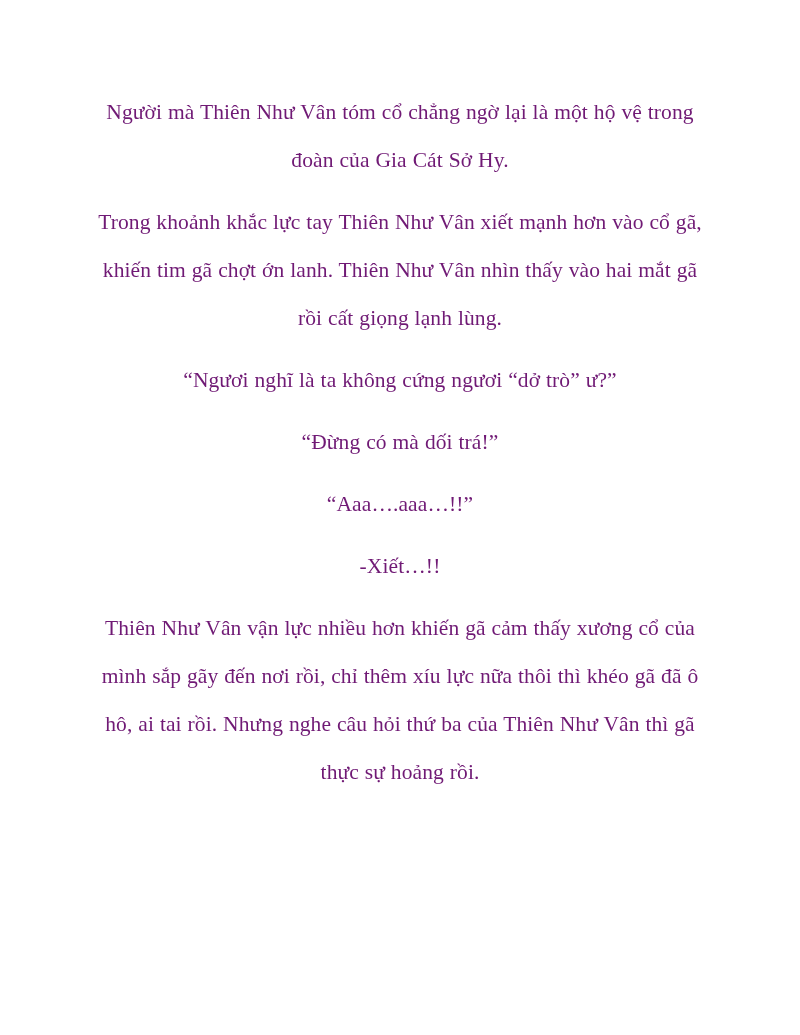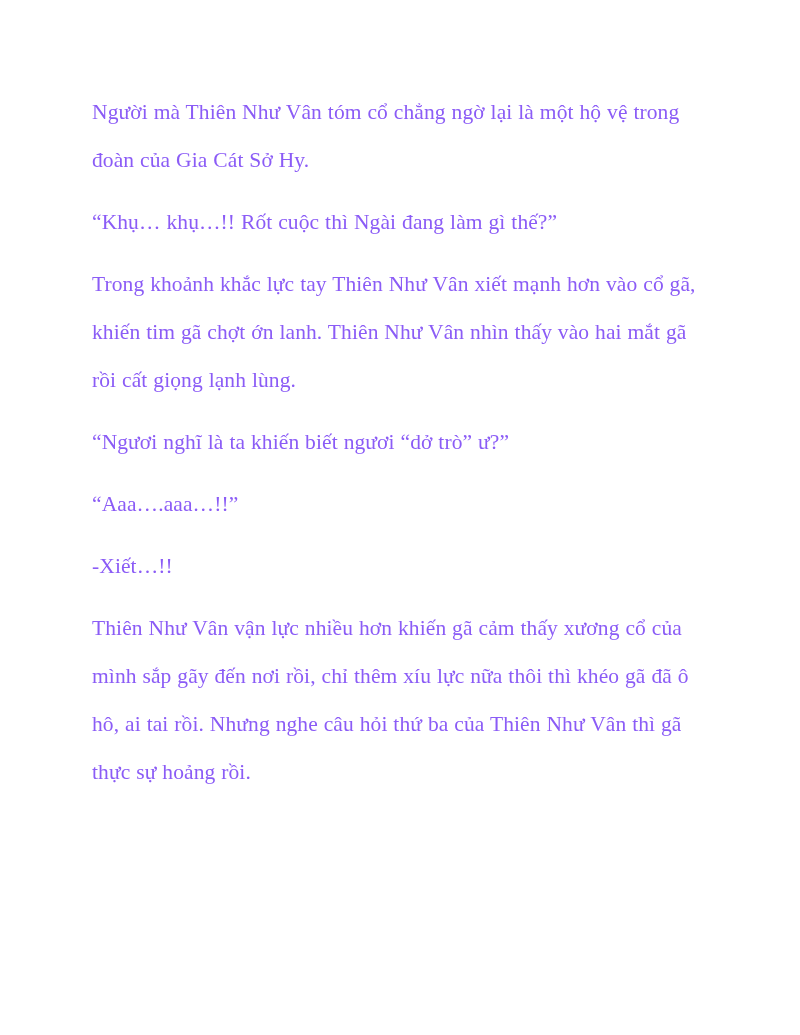--- a/index.html
+++ b/index.html
@@ -22,46 +22,46 @@
     background: #ffffff;
     padding: 88px 92px 0 92px;
   }
   .doc-body {
     width: 616px;
   }
   .para {
     margin: 0 0 14px 0;
     font-size: 21.5px;
     line-height: 48px;
-    text-align: left;
-    color: #8b5cf6;
+    text-align: center;
+    color: #701a75;
     letter-spacing: 0.1px;
     word-spacing: 0.4px;
     -webkit-font-smoothing: antialiased;
   }
   .para:last-child {
     margin-bottom: 0;
   }
 </style>
 </head>
 <body>
 
 <div class="page">
   <div class="doc-body">
 
     <p class="para">Người mà Thiên Như Vân tóm cổ chẳng ngờ lại là một hộ vệ trong đoàn của Gia Cát Sở Hy.</p>
 
-    <p class="para">“Khụ… khụ…!! Rốt cuộc thì Ngài đang làm gì thế?”</p>
 
     <p class="para">Trong khoảnh khắc lực tay Thiên Như Vân xiết mạnh hơn vào cổ gã, khiến tim gã chợt ớn lanh. Thiên Như Vân nhìn thấy vào hai mắt gã rồi cất giọng lạnh lùng.</p>
 
-    <p class="para">“Ngươi nghĩ là ta khiến biết ngươi “dở trò” ư?”</p>
+    <p class="para">“Ngươi nghĩ là ta không cứng ngươi “dở trò” ư?”</p>
 
 
 
+    <p class="para">“Đừng có mà dối trá!”</p>
 
     <p class="para">“Aaa….aaa…!!”</p>
 
     <p class="para">-Xiết…!!</p>
 
     <p class="para">Thiên Như Vân vận lực nhiều hơn khiến gã cảm thấy xương cổ của mình sắp gãy đến nơi rồi, chỉ thêm xíu lực nữa thôi thì khéo gã đã ô hô, ai tai rồi. Nhưng nghe câu hỏi thứ ba của Thiên Như Vân thì gã thực sự hoảng rồi.</p>
 
   </div>
 </div>
 

